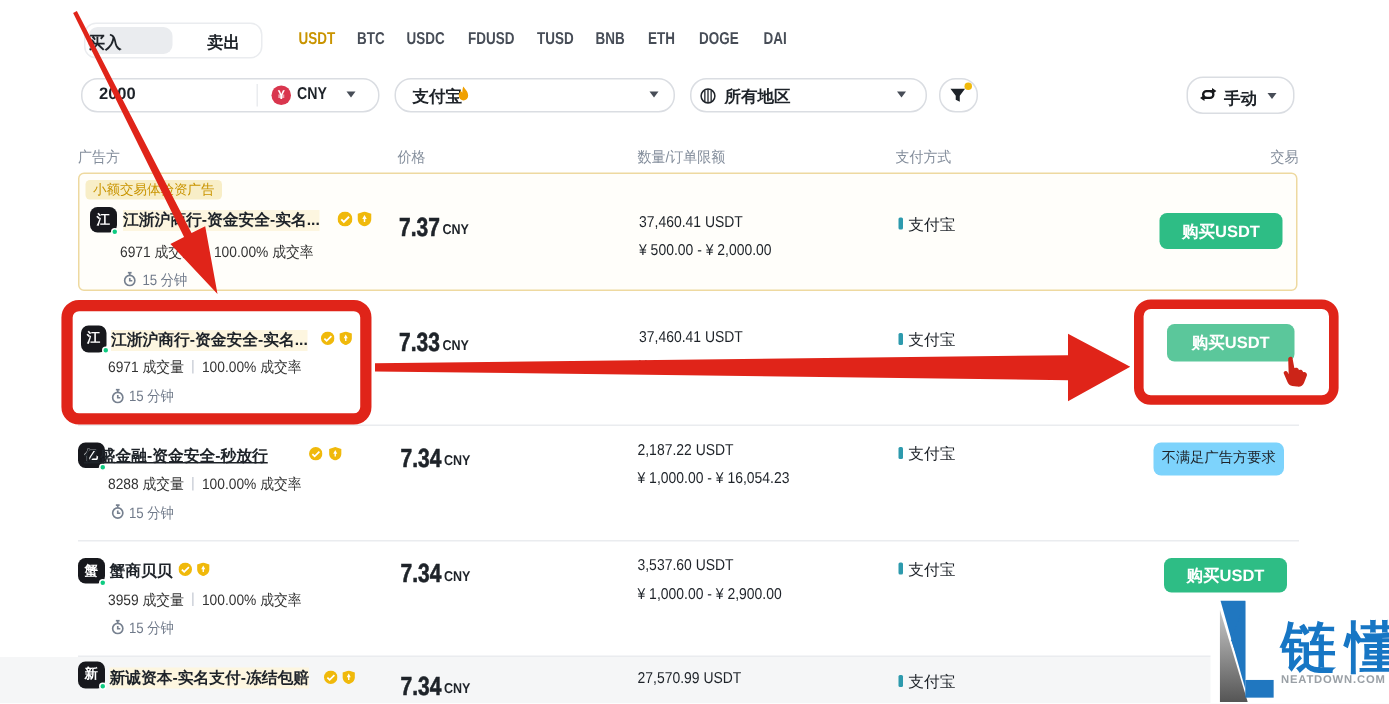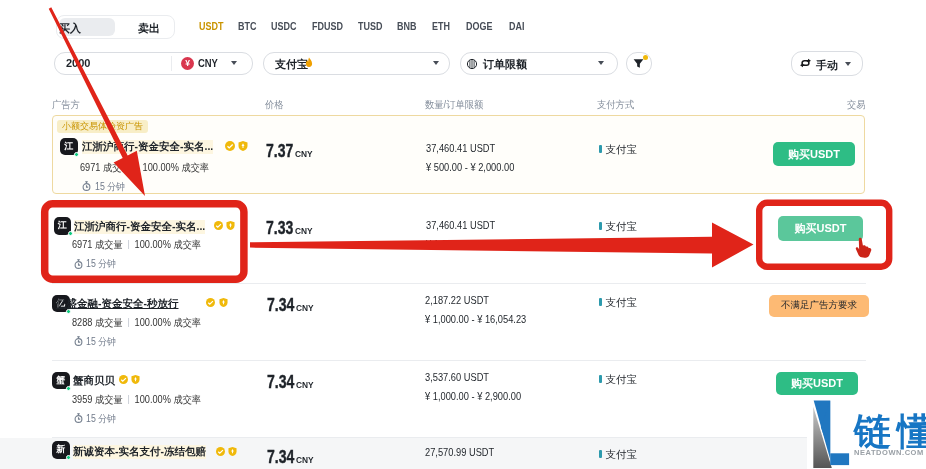--- a/index.html
+++ b/index.html
@@ -57,21 +57,21 @@
   </svg>
 <div class="ab caret" style="left:433px;top:61px;"></div>
 
 <div class="ab box" style="left:460px;top:52px;width:158px;height:23px;"></div>
 <svg class="ab" style="left:466px;top:57.5px;" width="12" height="12" viewBox="0 0 24 24">
     <g fill="none" stroke="#1e2329" stroke-width="2">
       <circle cx="12" cy="12" r="9.2"></circle>
       <path d="M7.8 4.6 v14.8 M16.2 4.6 v14.8 M12 2.8 v18.4" stroke-width="1.7"></path>
     </g>
   </svg>
-<div class="ab bold" style="left:483px;top:57px;font-size:11px;">订单限额</div>
+<div class="ab bold" style="left:483px;top:57px;font-size:11px;">所有地区</div>
 <div class="ab caret" style="left:598px;top:61px;"></div>
 
 <div class="ab box" style="left:626px;top:52px;width:26px;height:23px;"></div>
 <svg class="ab" style="left:632px;top:57px;" width="13" height="13" viewBox="0 0 24 24">
     <path d="M3 4 H21 L14.5 12.5 V20 L9.5 17.5 V12.5 Z" fill="#1e2329"></path>
   </svg>
 <div class="ab" style="left:643px;top:55px;width:5px;height:5px;border-radius:50%;background:#f0b90b;"></div>
 
 <div class="ab box" style="left:791px;top:51px;width:72px;height:25px;"></div>
 <svg class="ab" style="left:800px;top:58px;" width="11" height="10" viewBox="0 0 24 22">
@@ -168,21 +168,21 @@
       <path d="M6.5 1.5 h5"></path>
       <path d="M9 1.5 v3"></path>
     </g>
   </svg>
 <div class="ab mins" style="left:85.5px;top:334.5px;">15 分钟</div>
 <div class="ab price" style="left:267px;top:295px;">7.34</div>
 <div class="ab cnyl" style="left:296px;top:302.2px;">CNY</div>
 <div class="ab amt" style="left:425px;top:294px;">2,187.22 USDT</div>
 <div class="ab amt" style="left:425px;top:313px;">¥ 1,000.00  -  ¥ 16,054.23</div>
 <div class="ab pay" style="left:599px;top:295.5px;"><span class="paybar"></span>支付宝</div>
-<div class="ab" style="left:769px;top:294.5px;width:100px;height:22px;background:#fdba74;border-radius:5px;font-size:9.5px;color:#1e2329;display:flex;align-items:center;justify-content:center;">不满足广告方要求</div>
+<div class="ab" style="left:769px;top:294.5px;width:87px;height:22px;background:#7dd3fc;border-radius:5px;font-size:9.5px;color:#1e2329;display:flex;align-items:center;justify-content:center;">不满足广告方要求</div>
 
 <div class="sep" style="top:360px;"></div>
 
 <div class="ab av" style="left:52px;top:371.5px;">蟹<span class="dot"></span></div>
 <div class="ab name" style="left:73px;top:373.5px;">蟹商贝贝</div>
 <svg class="ab" style="left:118.5px;top:374.5px;" width="9" height="9" viewBox="0 0 20 20">
     <circle cx="10" cy="10" r="10" fill="#f0b90b"></circle>
     <path d="M5 10.5 l3.4 3.4 L15.4 7" stroke="#fff" stroke-width="2.6" fill="none"></path>
   </svg>
 <svg class="ab" style="left:130.5px;top:374.5px;" width="9" height="9" viewBox="0 0 20 20">

